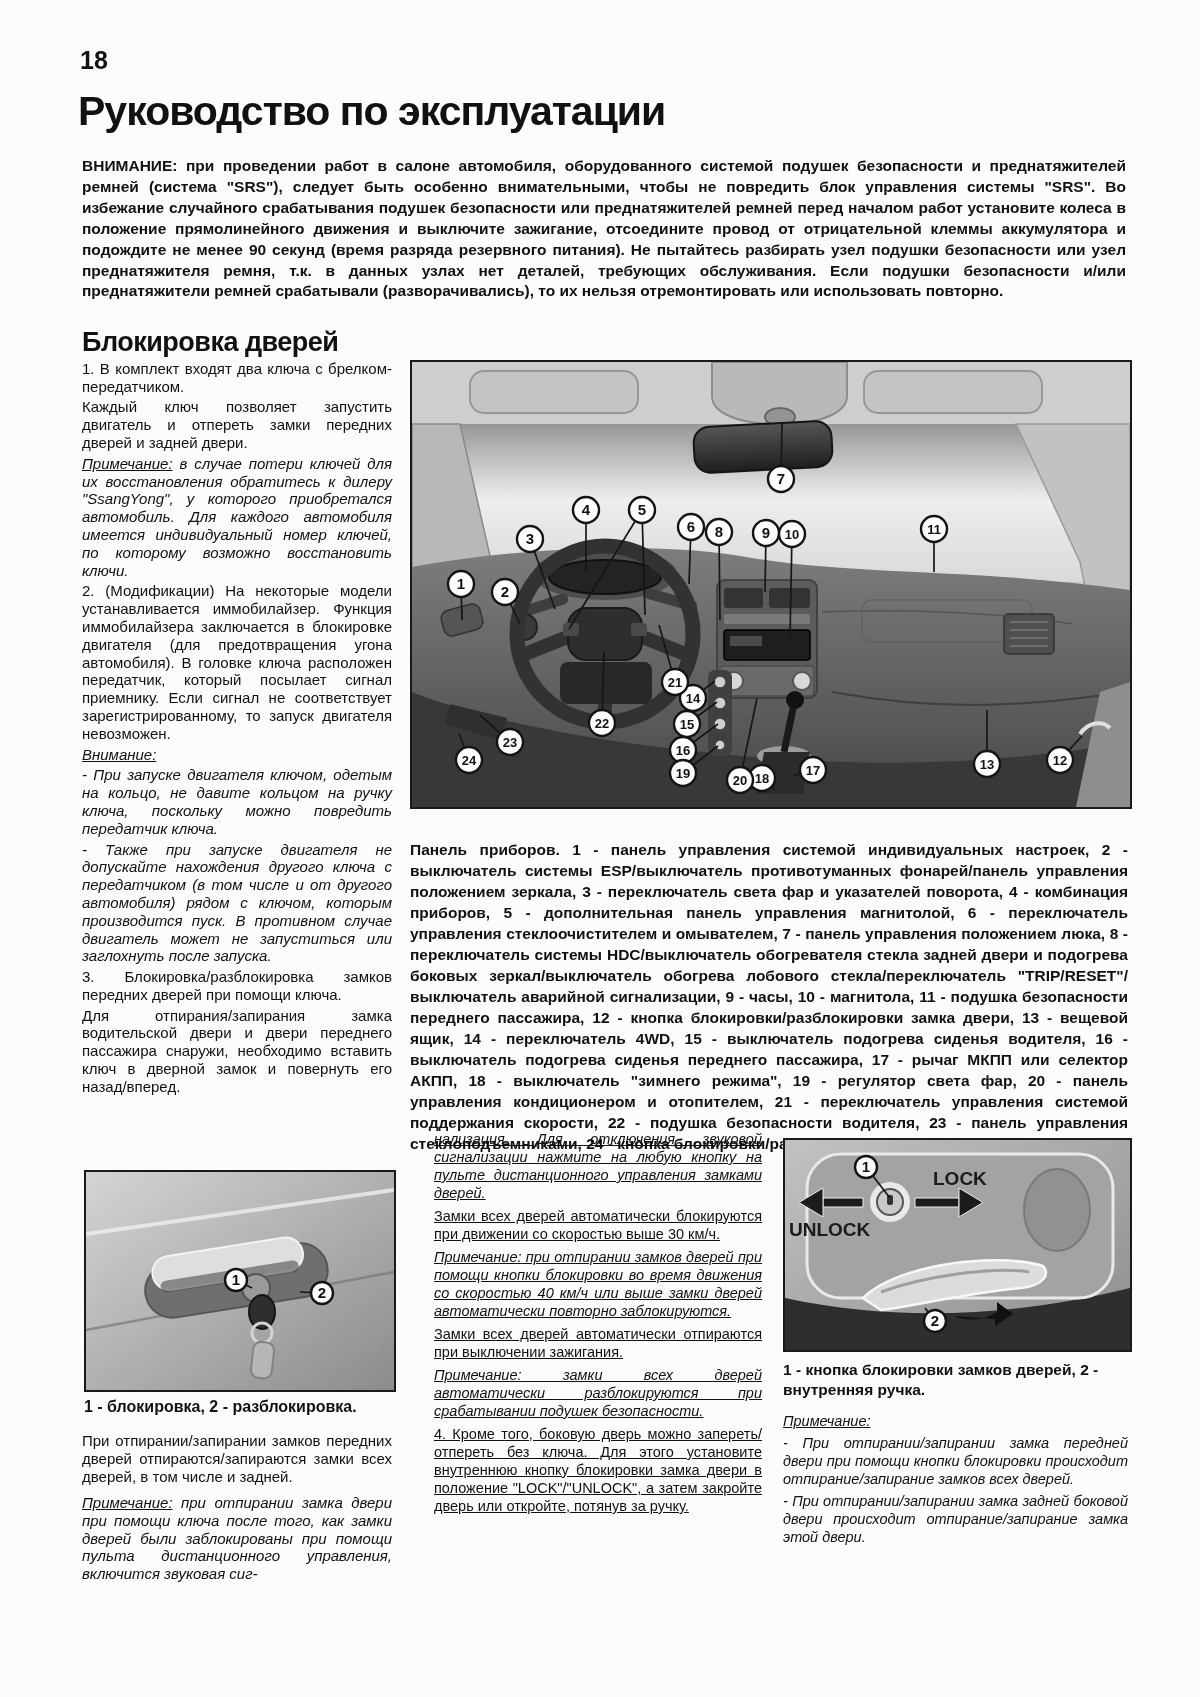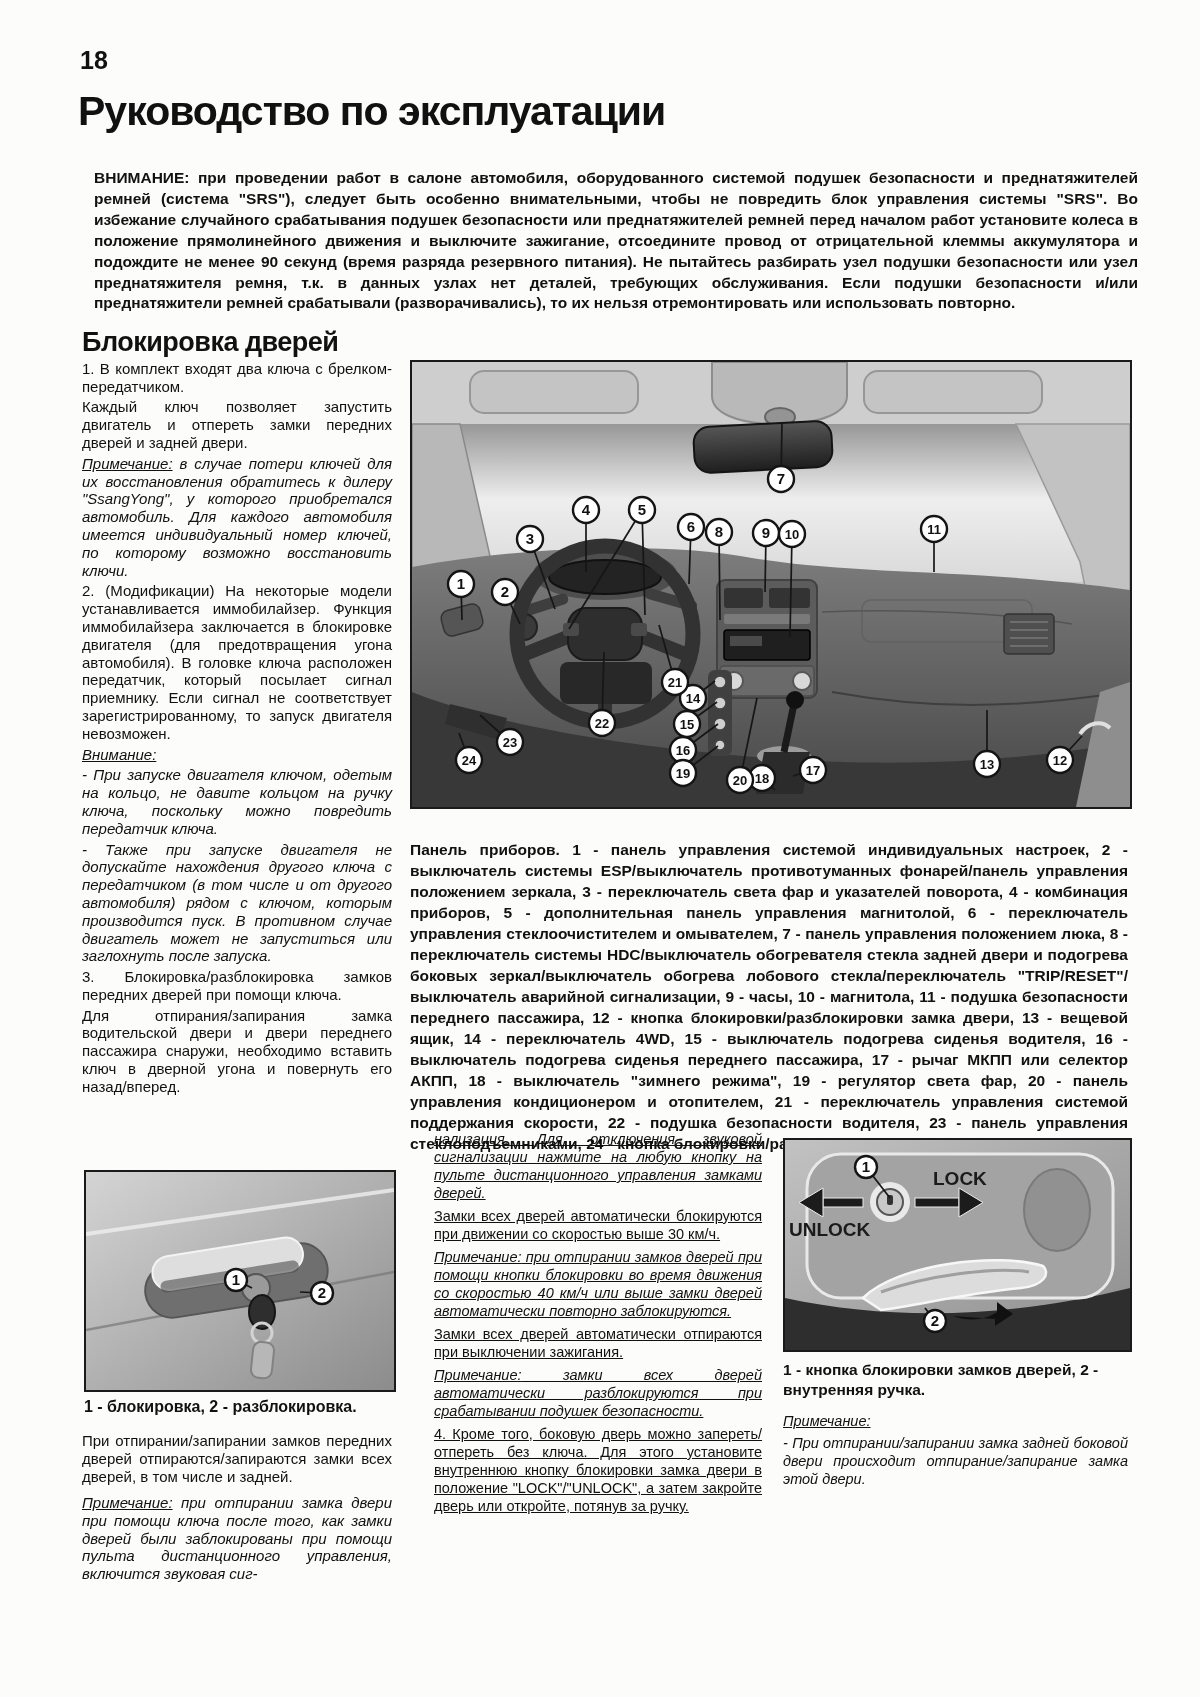--- a/index.html
+++ b/index.html
@@ -4,21 +4,21 @@
 <style>
   html,body{margin:0;padding:0;background:#e8e8e6;}
   .page{
     position:relative;width:1200px;height:1697px;margin:0 auto;
     background:#fcfcfa;overflow:hidden;
     font-family:"Liberation Sans","DejaVu Sans",sans-serif;color:#111;
   }
   .abs{position:absolute;}
   .page-number{left:80px;top:46px;font-size:25px;font-weight:bold;}
   .title{left:78px;top:88px;margin:0;font-size:41px;font-weight:bold;letter-spacing:-1px;}
-  .warning{left:82px;top:156px;width:1044px;margin:12px;
+  .warning{left:82px;top:156px;width:1044px;margin:0;
     font-size:15.5px;line-height:20.9px;font-weight:bold;text-align:justify;}
   .col{font-size:15px;line-height:17.8px;text-align:justify;}
   .col p{margin:0 0 3px 0;}
   .col-left{left:82px;top:334px;width:310px;}
   .col-mid{left:434px;top:1130px;width:328px;font-size:14.5px;line-height:18px;}
   .col-mid p{margin:0 0 5px 0;text-decoration:underline;}
   .section-heading{margin:0 0 8px 0;font-size:27px;font-weight:bold;letter-spacing:-0.5px;}
   .note{font-style:italic;}
   .note-label{font-style:italic;text-decoration:underline;}
   figure{margin:0;padding:0;}
@@ -55,21 +55,21 @@
   <div class="abs col col-left">
     <h2 class="section-heading">Блокировка дверей</h2>
     <p>1. В комплект входят два ключа с брелком-передатчиком.</p>
     <p>Каждый ключ позволяет запустить двигатель и отпереть замки передних дверей и задней двери.</p>
     <p class="note"><span class="note-label">Примечание:</span><span> в случае потери ключей для их восстановления обратитесь к дилеру "SsangYong", у которого приобретался автомобиль. Для каждого автомобиля имеется индивидуальный номер ключей, по которому возможно восстановить ключи.</span></p>
     <p>2. (Модификации) На некоторые модели устанавливается иммобилайзер. Функция иммобилайзера заключается в блокировке двигателя (для предотвращения угона автомобиля). В головке ключа расположен передатчик, который посылает сигнал приемнику. Если сигнал не соответствует зарегистрированному, то запуск двигателя невозможен.</p>
     <p class="note"><span class="note-label">Внимание:</span></p>
     <p class="note">- При запуске двигателя ключом, одетым на кольцо, не давите кольцом на ручку ключа, поскольку можно повредить передатчик ключа.</p>
     <p class="note">- Также при запуске двигателя не допускайте нахождения другого ключа с передатчиком (в том числе и от другого автомобиля) рядом с ключом, которым производится пуск. В противном случае двигатель может не запуститься или заглохнуть после запуска.</p>
     <p>3. Блокировка/разблокировка замков передних дверей при помощи ключа.</p>
-    <p>Для отпирания/запирания замка водительской двери и двери переднего пассажира снаружи, необходимо вставить ключ в дверной угона и повернуть его назад/вперед.</p>
+    <p>Для отпирания/запирания замка водительской двери и двери переднего пассажира снаружи, необходимо вставить ключ в дверной замок и повернуть его назад/вперед.</p>
   </div>
 
   <figure class="abs fig-dash figure-frame">
     <svg id="dash-svg" viewBox="0 0 718 445" width="718" height="445">
       <defs>
         <linearGradient id="gWind" x1="0" y1="0" x2="0" y2="1">
           <stop offset="0" stop-color="#8f8f8f"></stop>
             <stop offset="0.5" stop-color="#eeeeee"></stop>
             <stop offset="1" stop-color="#d9d9d9"></stop>
         </linearGradient>
@@ -359,16 +359,17 @@
           <g>
             <circle cx="150" cy="181" r="11" class="callout-circle"></circle>
             <text x="150" y="181" dy="0.36em" class="callout-num">2</text>
           </g>
         </g>
     </svg>
   </figure>
   <p class="abs handle-caption">1 - кнопка блокировки замков дверей, 2 - внутренняя ручка.</p>
   <div class="abs col handle-note">
     <p class="note"><span class="note-label">Примечание:</span></p>
+    <p class="note">- При отпирании/запирании замка передней двери при помощи кнопки блокировки происходит отпирание/запирание замков всех дверей.</p>
     <p class="note">- При отпирании/запирании замка задней боковой двери происходит отпирание/запирание замка этой двери.</p>
   </div>
 
 </div>
 
 </body></html>

